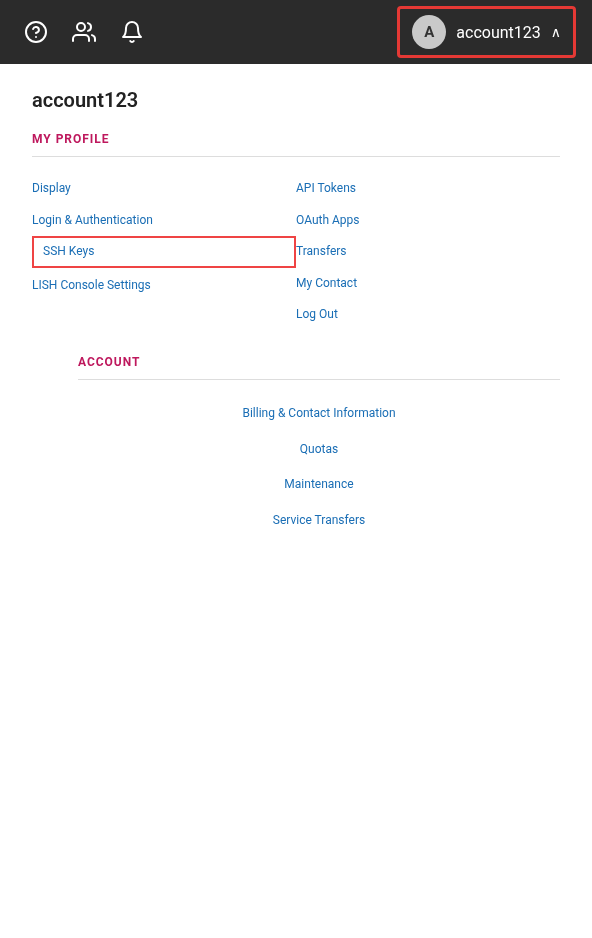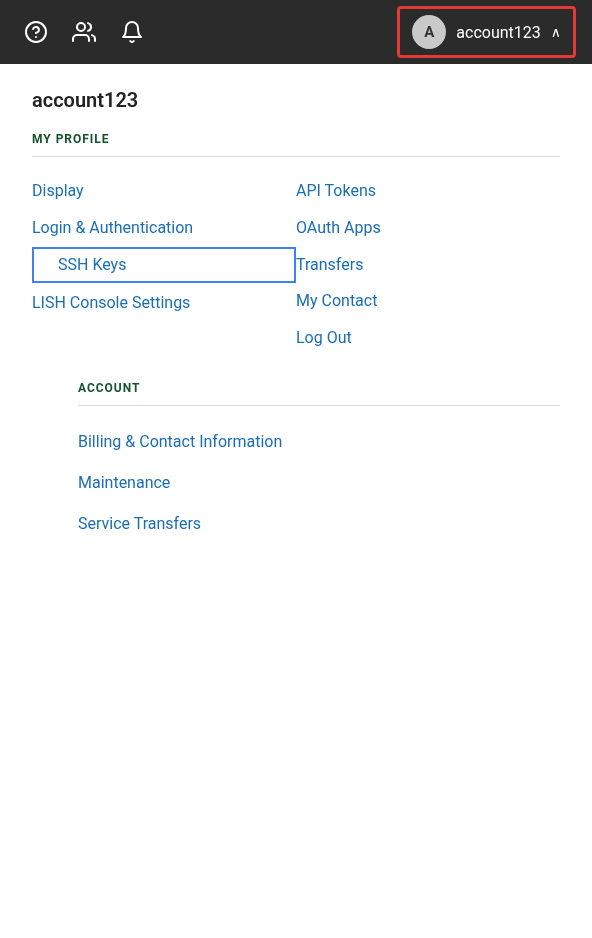--- a/index.html
+++ b/index.html
@@ -90,69 +90,70 @@
     .dropdown-username {
       font-size: 20px;
       font-weight: 600;
       color: #222;
       margin-bottom: 20px;
     }
 
     .section-label {
       font-size: 12px;
       font-weight: 700;
-      color: #14532d;
+      color: #be185d;
       letter-spacing: 0.08em;
       margin-bottom: 10px;
       text-transform: uppercase;
     }
 
     .divider {
       border: none;
       border-top: 1px solid #ddd;
       margin-bottom: 16px;
     }
 
     .menu-grid {
       display: grid;
       grid-template-columns: 1fr 1fr;
       gap: 0;
       margin-bottom: 24px;
     }
 
     .menu-item {
       color: #1a6eb5;
-      font-size: 16px;
+      font-size: 12px;
       cursor: pointer;
       padding: 8px 0;
       text-decoration: none;
       display: block;
       line-height: 1.3;
     }
 
     .menu-item.highlighted {
-      border: 2px solid #3b82f6;
-      padding: 6px 24px;
+      border: 2px solid #ef4444;
+      padding: 6px 9px;
       display: inline-block;
       margin-bottom: 2px;
     }
 
     .menu-col {
       display: flex;
       flex-direction: column;
     }
 
     .account-section {
       margin-top: 8px;
       margin-left: 46px;
     }
 
     .account-menu-list {
       display: flex;
       flex-direction: column;
+      text-align: center;
     }
 
     .account-menu-list .menu-item {
       padding: 10px 0;
     }
   </style>
 </head>
 <body>
 
 <div class="navbar">
@@ -215,18 +216,19 @@
       <a class="menu-item">My Contact</a>
       <a class="menu-item">Log Out</a>
     </div>
   </div>
 
   <div class="account-section">
     <div class="section-label">ACCOUNT</div>
     <hr class="divider">
     <div class="account-menu-list">
       <a class="menu-item">Billing &amp; Contact Information</a>
+      <a class="menu-item">Quotas</a>
       <a class="menu-item">Maintenance</a>
       <a class="menu-item">Service Transfers</a>
     </div>
   </div>
 
 </div>
 
 </body></html>

